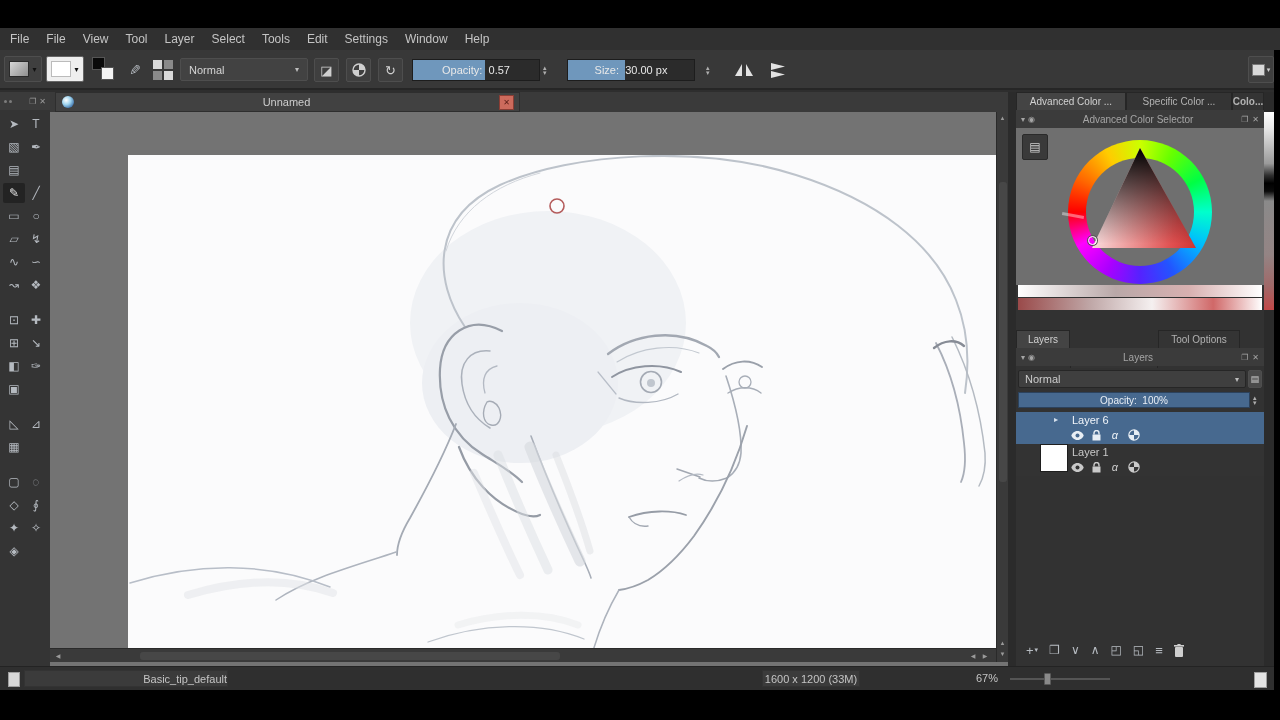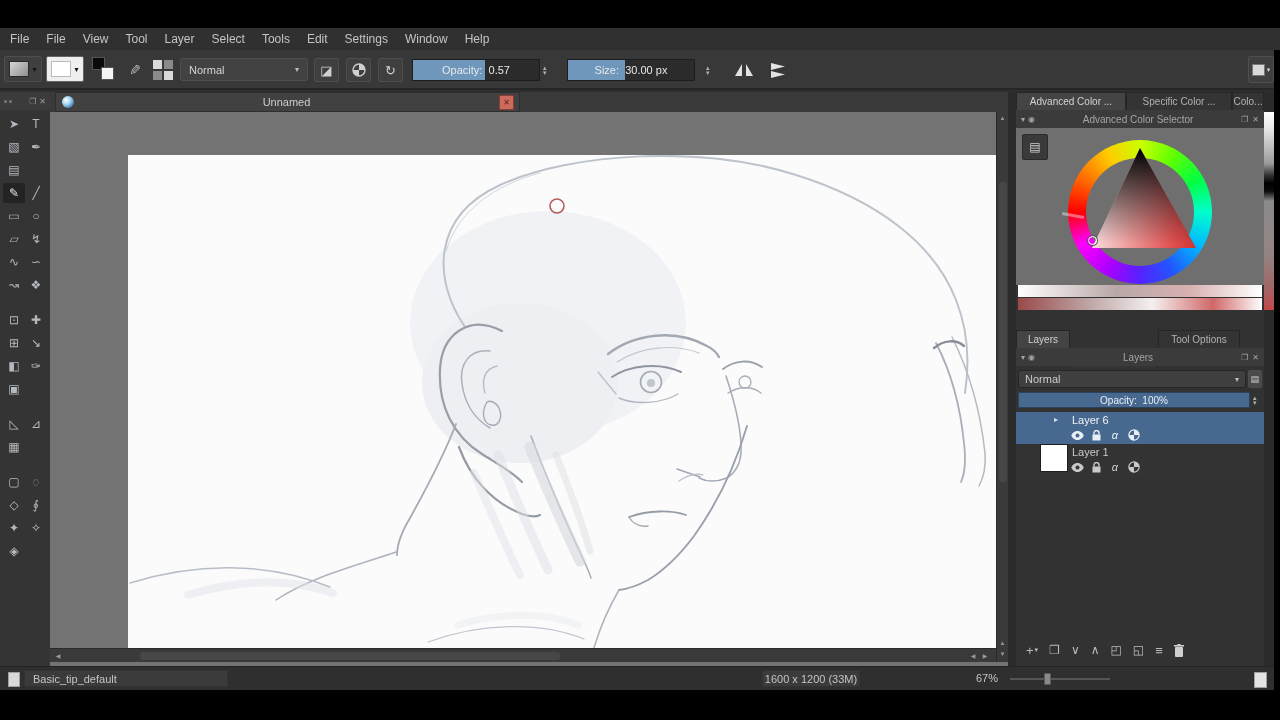--- a/index.html
+++ b/index.html
@@ -23,21 +23,21 @@
   .ptab.on{background:#444;color:#d2d2d2;}
   .cell{width:22px;height:20px;display:flex;align-items:center;justify-content:center;
     font-size:12px;color:#b5bac0;}
   .cell.on{background:#232323;border-radius:2px;color:#ecaa4e;color:#e8e8e8;}
   .gapr{width:46px;height:9px;}
   .lrow{position:absolute;left:0;right:0;height:32px;}
   .lname{position:absolute;left:56px;top:2px;font-size:11px;}
   .licons{position:absolute;left:54px;top:17px;display:flex;gap:5px;align-items:center;}
   .licons .li{width:14px;height:12px;display:flex;align-items:center;justify-content:center;font-size:10px;}
   .sbox{background:#3b3b3b;border:1px solid #333;box-sizing:border-box;display:flex;align-items:center;
-    font-size:11px;color:#c4c4c4;white-space:pre;}
+    font-size:11px;color:#c4c4c4;white-space:pre;justify-content:flex-end;}
   svg{display:block;}
 </style>
 </head>
 <body>
 
 <div id="app">
 
   <div class="abs" style="left:0;top:0;width:1274px;height:22px;background:#303030;display:flex;align-items:center;gap:13px;padding-left:8px;">
     <span class="menu-item">File</span>
     <span class="menu-item">File</span>
@@ -256,21 +256,21 @@
     </div>
   </div>
 
   <div class="abs" style="left:1008px;top:64px;width:8px;height:574px;background:#2b2b2b;"></div>
 
   <div class="abs" style="left:1016px;top:64px;width:248px;height:574px;background:#323232;">
 
     <div class="abs" style="left:0;top:0;width:248px;height:18px;display:flex;">
       <div class="ptab on" style="width:110px;height:18px;">Advanced Color ...</div>
       <div class="ptab" style="width:106px;height:18px;">Specific Color ...</div>
-      <div class="ptab" style="width:32px;height:18px;">Colo...</div>
+      <div class="ptab" style="width:32px;height:18px;font-weight:bold;">Colo...</div>
     </div>
 
     <div class="abs dockhdr" style="left:0;top:18px;width:248px;height:18px;padding:0 5px;box-sizing:border-box;">
       <span style="font-size:8px;margin-right:3px;">▾</span>
       <span style="font-size:8px;">◉</span>
       <span class="t">Advanced Color Selector</span>
       <span style="font-size:8px;margin-right:4px;">❐</span>
       <span style="font-size:8px;">✕</span>
     </div>
 

